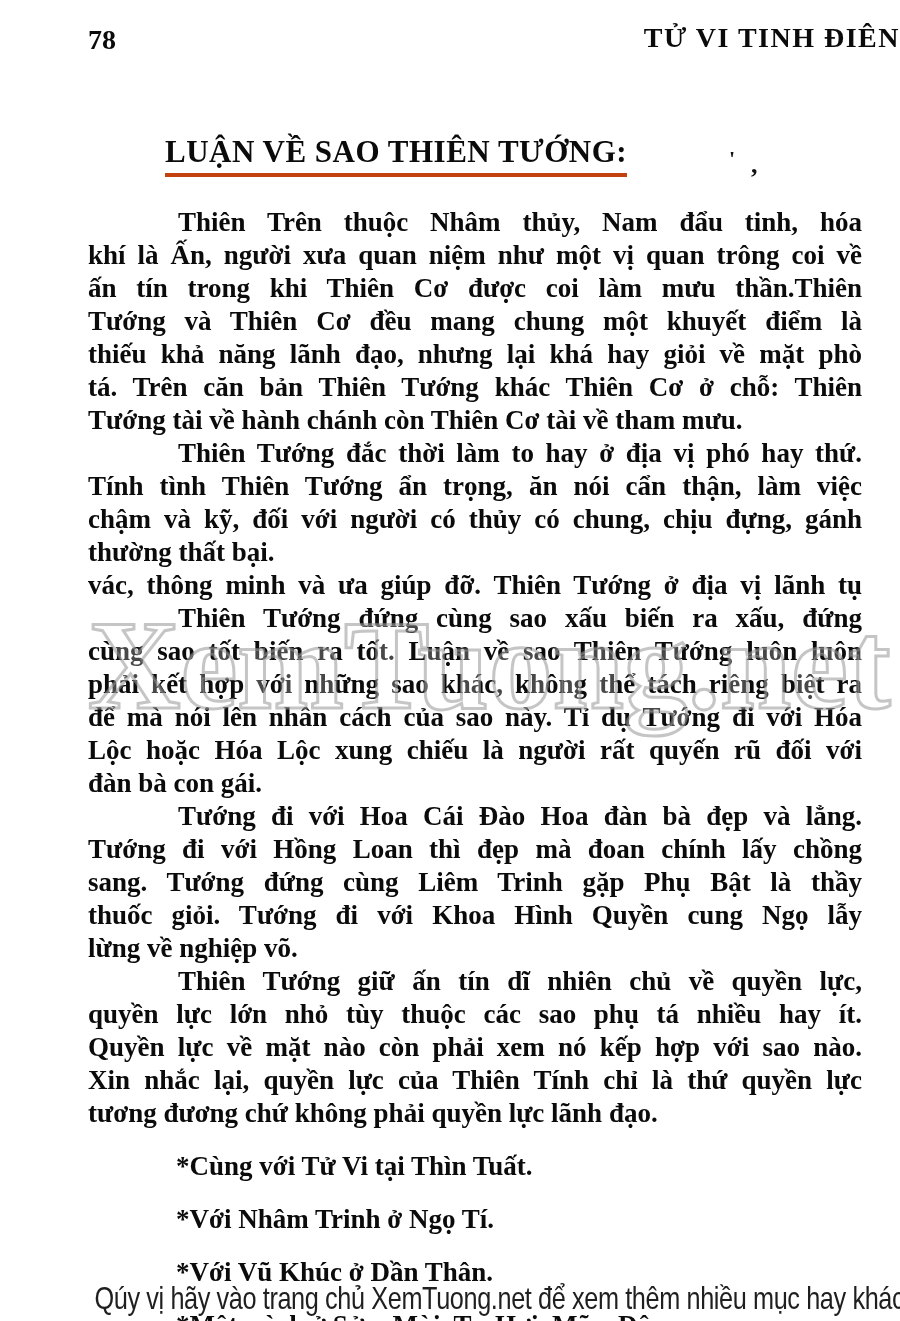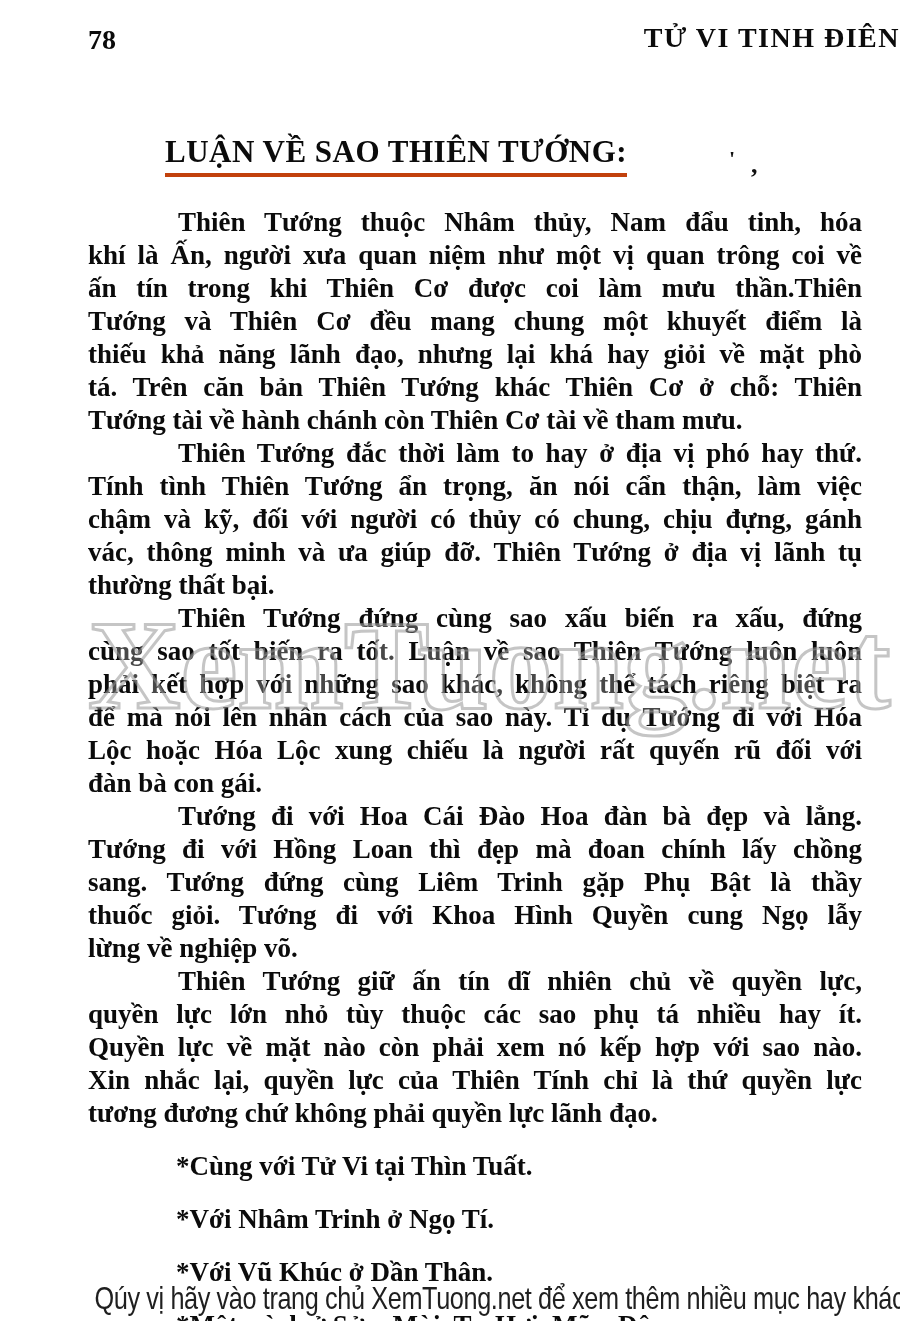--- a/index.html
+++ b/index.html
@@ -98,32 +98,32 @@
   <div class="running-title">TỬ VI TINH ĐIÊN</div>
 
   <div class="heading-wrap">
     <span class="section-heading">LUẬN VỀ SAO THIÊN TƯỚNG:</span>
   </div>
 
   <span class="speck speck1">'</span>
   <span class="speck speck2">,</span>
 
   <div class="body-text">
-      <div class="line indent">Thiên Tướng thuộc Nhâm thủy, Nam đẩu tinh, hóa</div>
+      <div class="line indent">Thiên Trên thuộc Nhâm thủy, Nam đẩu tinh, hóa</div>
       <div class="line">khí là Ấn, người xưa quan niệm như một vị quan trông coi về</div>
       <div class="line">ấn tín trong khi Thiên Cơ được coi làm mưu thần.Thiên</div>
       <div class="line">Tướng và Thiên Cơ đều mang chung một khuyết điểm là</div>
       <div class="line">thiếu khả năng lãnh đạo, nhưng lại khá hay giỏi về mặt phò</div>
       <div class="line">tá. Trên căn bản Thiên Tướng khác Thiên Cơ ở chỗ: Thiên</div>
       <div class="line para-end">Tướng tài về hành chánh còn Thiên Cơ tài về tham mưu.</div>
       <div class="line indent">Thiên Tướng đắc thời làm to hay ở địa vị phó hay thứ.</div>
       <div class="line">Tính tình Thiên Tướng ẩn trọng, ăn nói cẩn thận, làm việc</div>
       <div class="line">chậm và kỹ, đối với người có thủy có chung, chịu đựng, gánh</div>
+      <div class="line para-end">thường thất bại.</div>
       <div class="line">vác, thông minh và ưa giúp đỡ. Thiên Tướng ở địa vị lãnh tụ</div>
-      <div class="line para-end">thường thất bại.</div>
       <div class="line indent">Thiên Tướng đứng cùng sao xấu biến ra xấu, đứng</div>
       <div class="line">cùng sao tốt biến ra tốt. Luận về sao Thiên Tướng luôn luôn</div>
       <div class="line">phải kết hợp với những sao khác, không thể tách riêng biệt ra</div>
       <div class="line">để mà nói lên nhân cách của sao này. Tỉ dụ Tướng đi với Hóa</div>
       <div class="line">Lộc hoặc Hóa Lộc xung chiếu là người rất quyến rũ đối với</div>
       <div class="line para-end">đàn bà con gái.</div>
       <div class="line indent">Tướng đi với Hoa Cái Đào Hoa đàn bà đẹp và lẳng.</div>
       <div class="line">Tướng đi với Hồng Loan thì đẹp mà đoan chính lấy chồng</div>
       <div class="line">sang. Tướng đứng cùng Liêm Trinh gặp Phụ Bật là thầy</div>
       <div class="line">thuốc giỏi. Tướng đi với Khoa Hình Quyền cung Ngọ lẫy</div>

